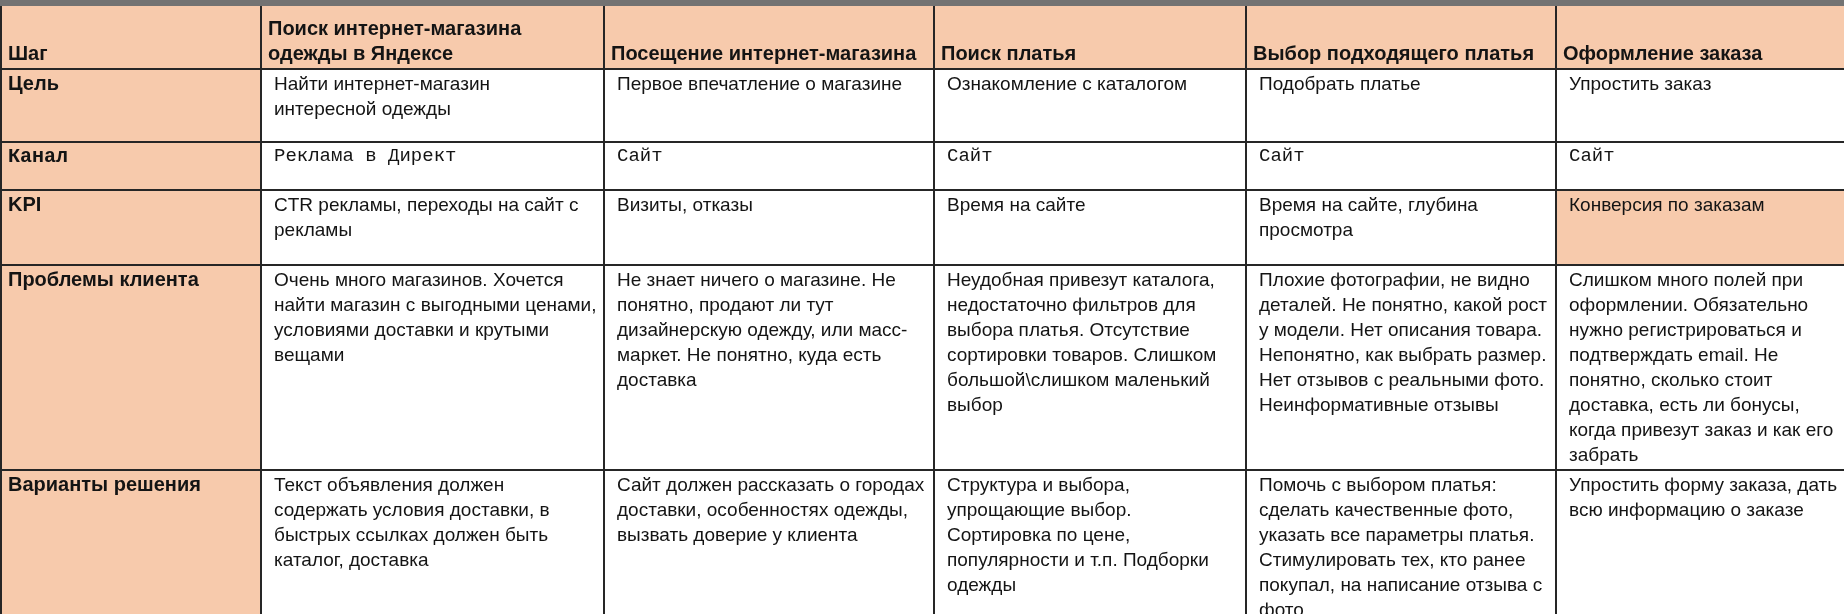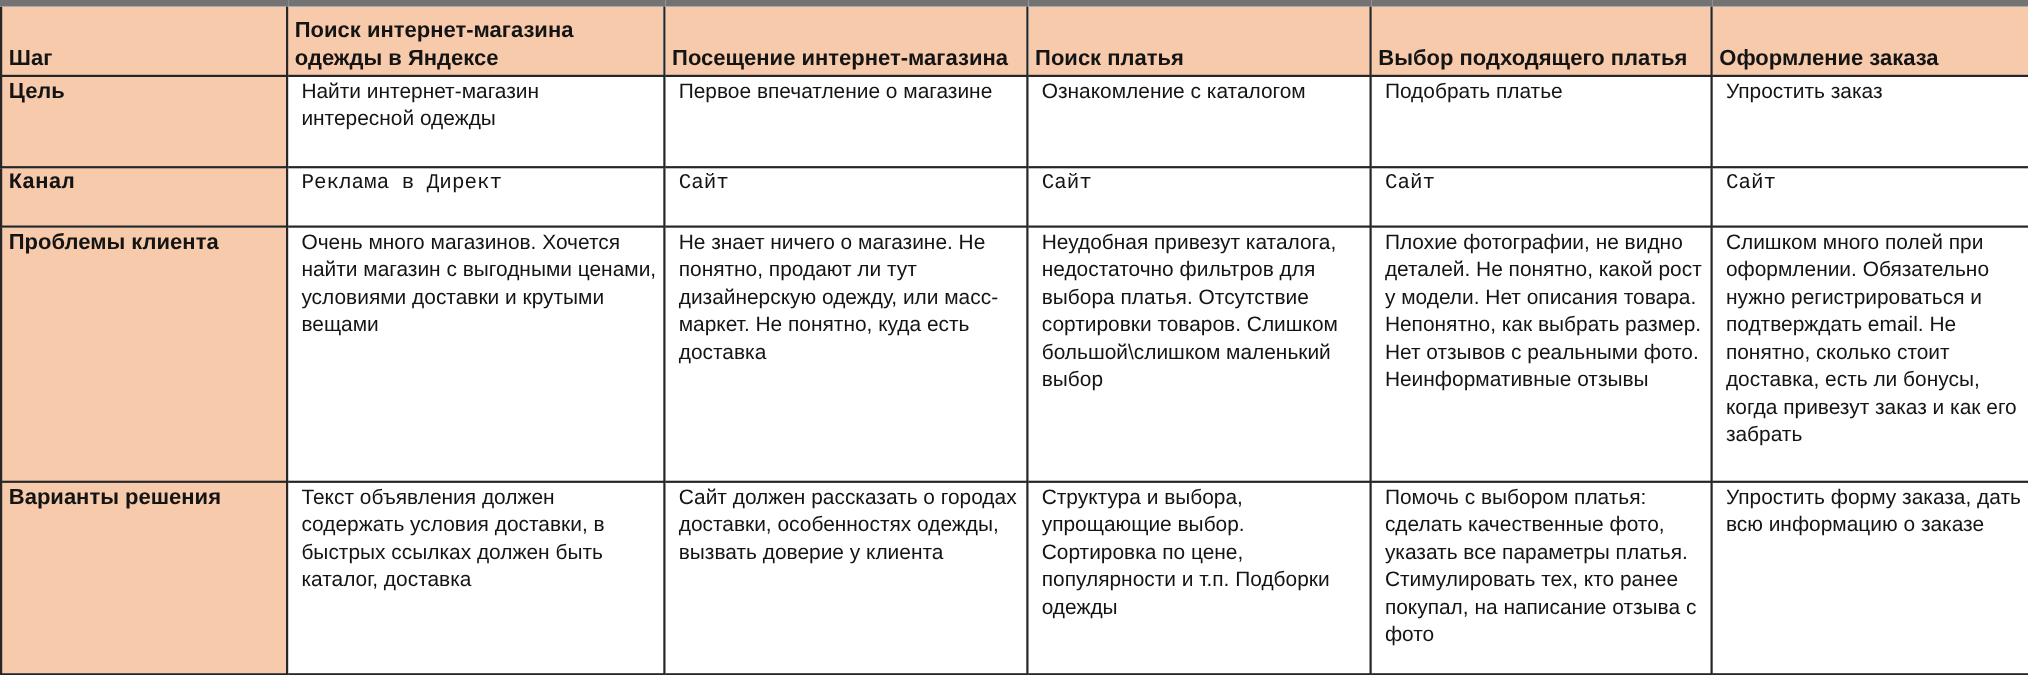--- a/index.html
+++ b/index.html
@@ -97,20 +97,28 @@
       <td>Упростить заказ</td>
     </tr>
     <tr class="r-channel">
       <th>Канал</th>
       <td>Реклама в Директ</td>
       <td>Сайт</td>
       <td>Сайт</td>
       <td>Сайт</td>
       <td>Сайт</td>
     </tr>
+    <tr class="r-kpi">
+      <th>KPI</th>
+      <td>CTR рекламы, переходы на сайт с рекламы</td>
+      <td>Визиты, отказы</td>
+      <td>Время на сайте</td>
+      <td>Время на сайте, глубина просмотра</td>
+      <td class="hl">Конверсия по заказам</td>
+    </tr>
     <tr class="r-problems">
       <th>Проблемы клиента</th>
       <td>Очень много магазинов. Хочется найти магазин с выгодными ценами, условиями доставки и крутыми вещами</td>
       <td>Не знает ничего о магазине. Не понятно, продают ли тут дизайнерскую одежду, или масс-маркет. Не понятно, куда есть доставка</td>
       <td>Неудобная привезут каталога, недостаточно фильтров для выбора платья. Отсутствие сортировки товаров. Слишком большой\слишком маленький выбор</td>
       <td>Плохие фотографии, не видно деталей. Не понятно, какой рост у модели. Нет описания товара. Непонятно, как выбрать размер. Нет отзывов с реальными фото. Неинформативные отзывы</td>
       <td>Слишком много полей при оформлении. Обязательно нужно регистрироваться и подтверждать email. Не понятно, сколько стоит доставка, есть ли бонусы, когда привезут заказ и как его забрать</td>
     </tr>
     <tr class="r-solutions">
       <th>Варианты решения</th>

